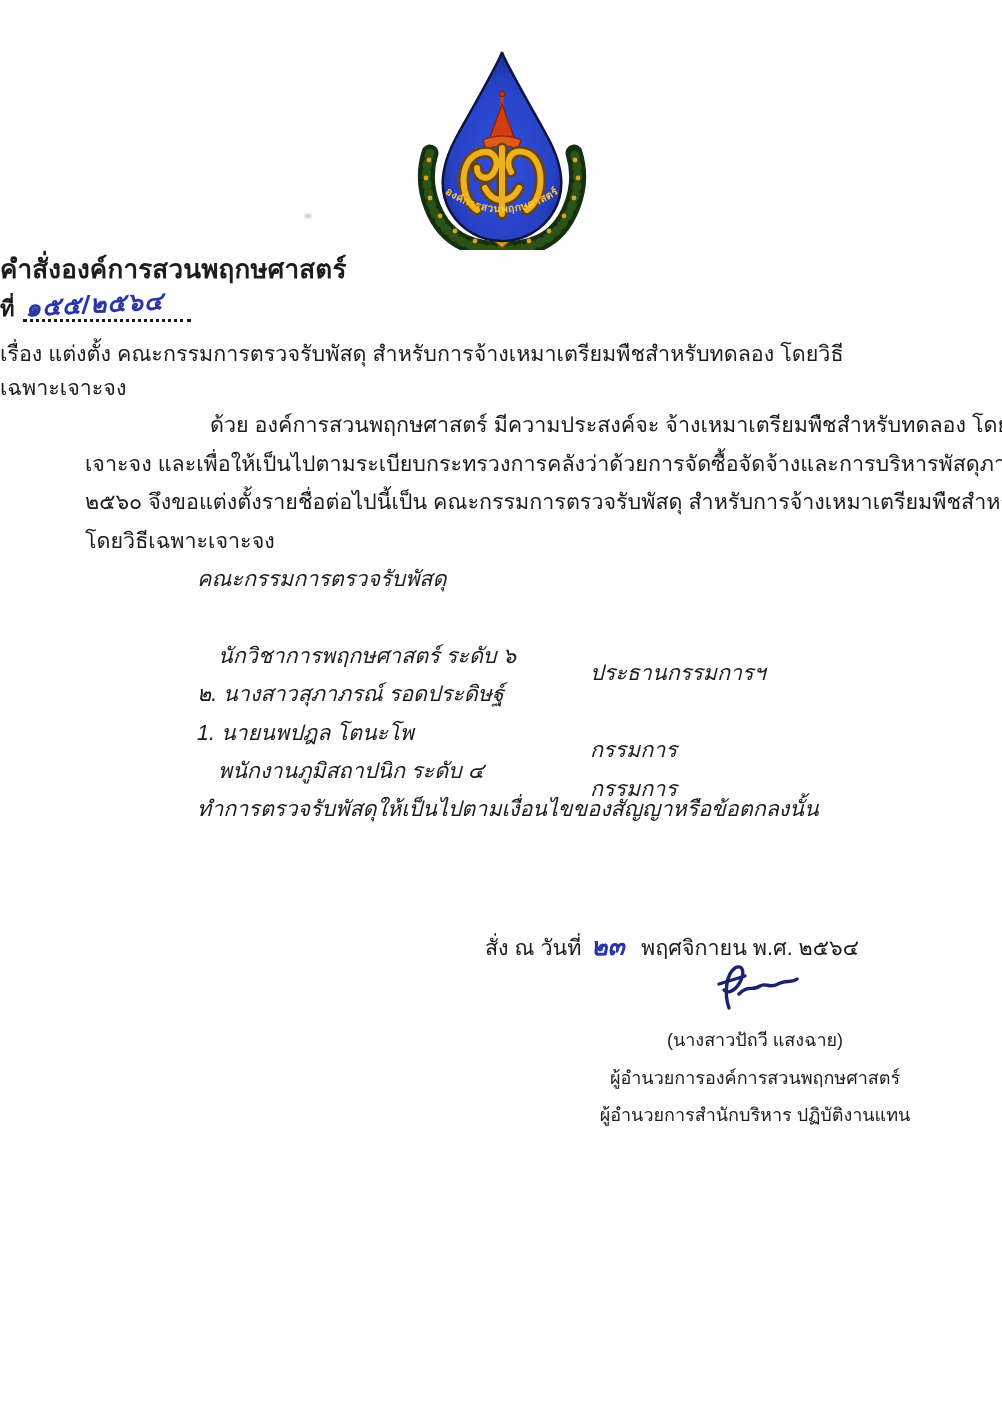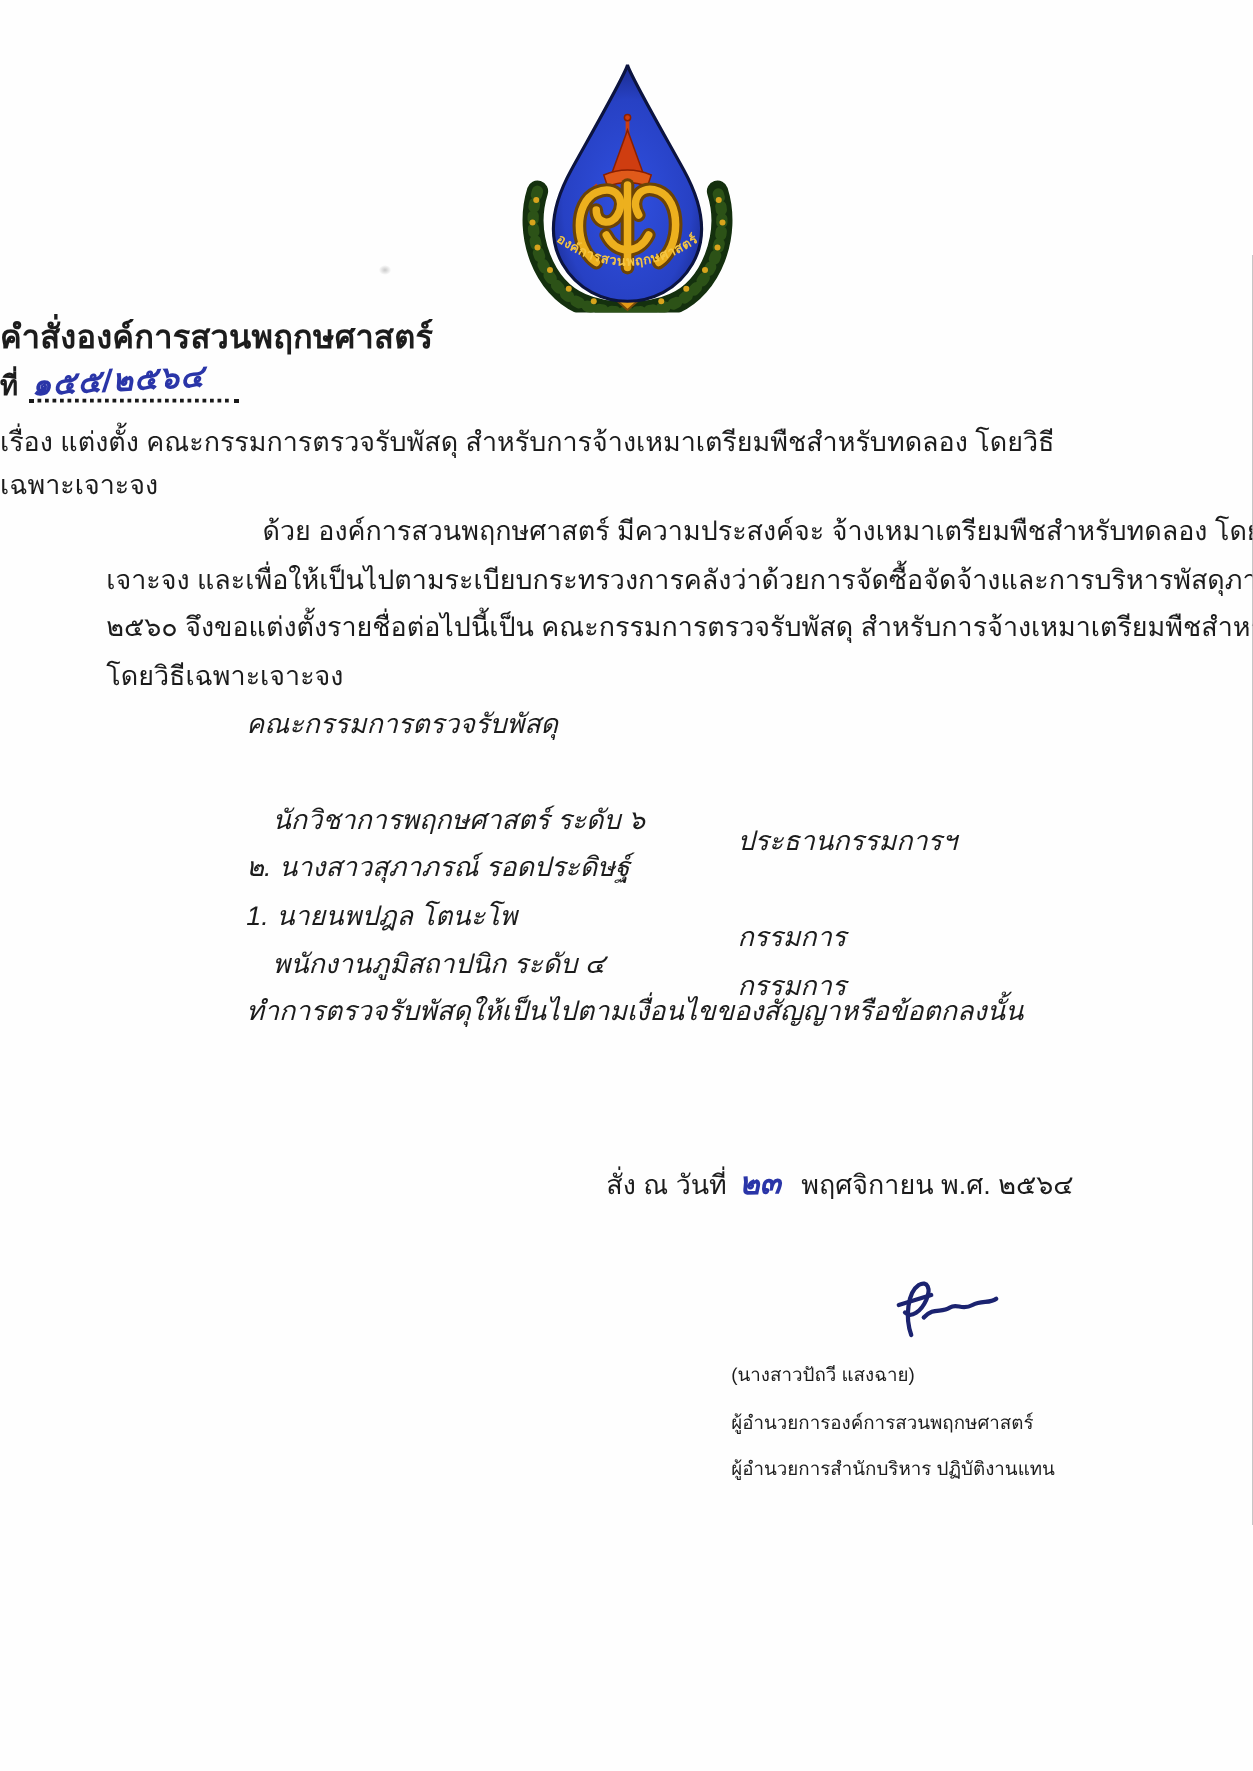--- a/index.html
+++ b/index.html
@@ -25,21 +25,21 @@
   .body-par{top:406px;left:85px;width:838px;font-size:21.5px;font-weight:500;}
   .body-par .line{height:38.6px;line-height:38.6px;white-space:nowrap;}
   .body-par .line.indent{padding-left:125px;}
   .list-block{top:560px;left:197px;width:720px;font-size:21.5px;font-weight:500;font-style:italic;}
   .list-block .row{height:38.4px;line-height:38.4px;white-space:nowrap;position:relative;}
   .list-block .role{position:absolute;left:393px;top:12px;margin-top:44px;}
   .list-block .pos{padding-left:21px;}
   .date-line{top:926px;left:485px;font-size:21.5px;font-weight:500;white-space:nowrap;}
   .hand-day{font-size:25px;font-style:italic;font-weight:600;color:#2a35a8;
     display:inline-block;transform:rotate(-2deg);margin:0 16px 0 10px;}
-  .sig-block{top:1022px;left:585px;width:340px;text-align:left;font-size:15px;font-weight:500;}
+  .sig-block{top:962px;left:585px;width:340px;text-align:center;font-size:18px;font-weight:500;}
   .sig-mark{display:block;margin:0 auto 8px auto;}
   .sig-line{line-height:37.5px;}
   .speck{top:212px;left:303px;width:10px;height:8px;border-radius:50%;
     background:radial-gradient(#c9c9c9,#fefefe 70%);}
   .logo{top:48px;left:405px;width:195px;height:202px;}
 </style>
 </head>
 <body>
 
 <div class="page">

